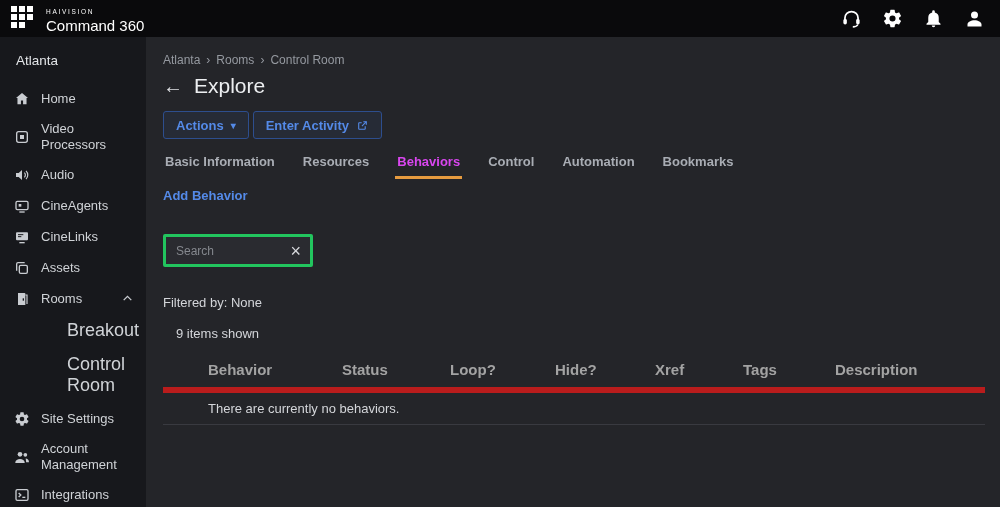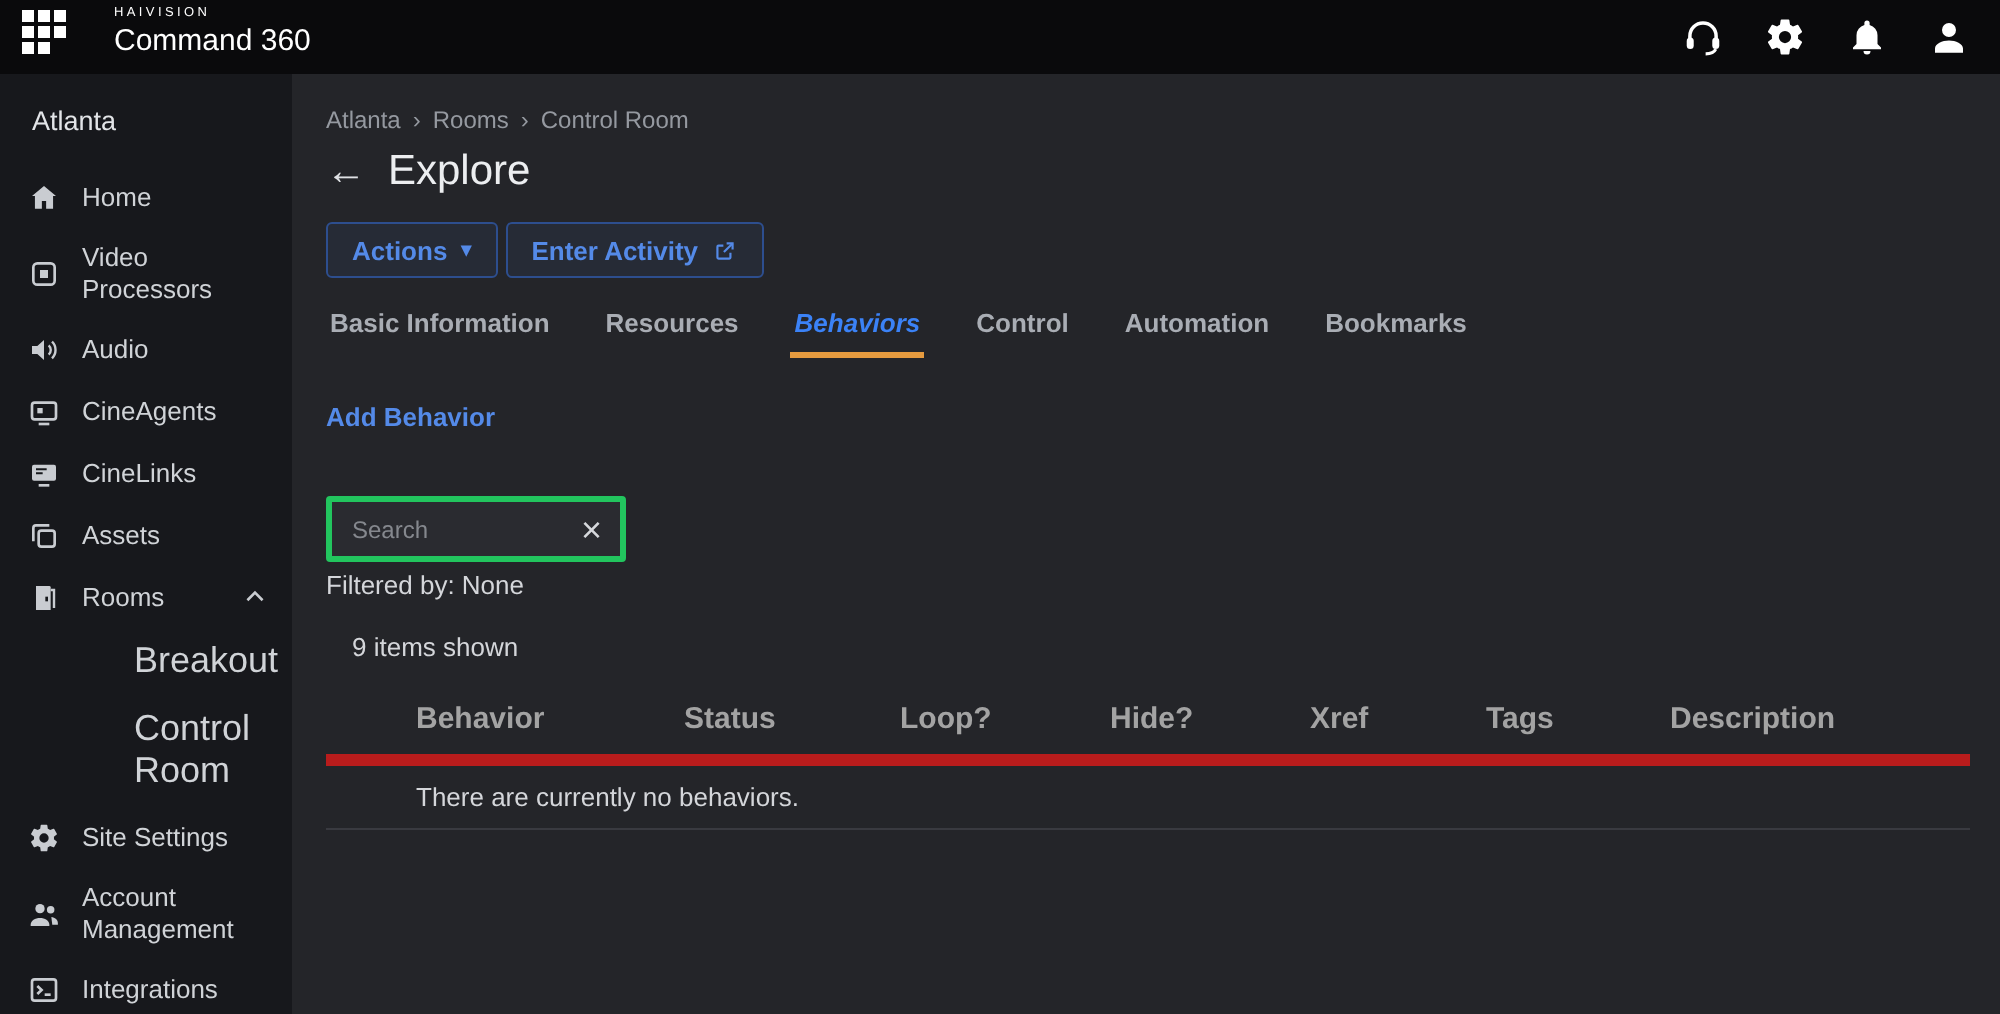--- a/index.html
+++ b/index.html
@@ -1,21 +1,21 @@
 <!DOCTYPE html>
 <html><head>
 <meta charset="utf-8">
 <style>
   *{box-sizing:border-box;margin:0;padding:0;}
   html,body{width:1000px;height:507px;}
   body{font-family:"Liberation Sans",sans-serif;background:#242529;color:#d4d6da;overflow:hidden;position:relative;}
 
   
   .topbar{position:absolute;top:0;left:0;right:0;height:37px;background:#0a0a0c;display:flex;align-items:center;justify-content:space-between;padding:0 14px 0 10px;z-index:5;}
-  .brand{display:flex;align-items:flex-start;gap:23px;}
+  .brand{display:flex;align-items:flex-end;gap:12px;}
   .brand-text{display:flex;flex-direction:column;line-height:1;}
   .brand-top{font-size:6.5px;letter-spacing:1.7px;color:#fff;margin-bottom:2px;}
   .brand-bottom{font-size:15px;color:#fff;}
   .topbar-icons{display:flex;align-items:center;gap:17px;}
   .icon-btn{width:24px;height:24px;display:flex;align-items:center;justify-content:center;cursor:pointer;}
   .icon-btn svg{width:21px;height:21px;}
 
   
   .sidebar{position:absolute;top:37px;left:0;bottom:0;width:146px;background:#17181c;}
   .site-name{padding:16px 16px 15px;font-size:13.5px;color:#e3e5e8;cursor:pointer;}
@@ -33,27 +33,27 @@
   .crumb{cursor:pointer;}
   .title-row{display:flex;align-items:center;gap:11px;margin-top:7px;}
   .back{font-size:20px;color:#dfe1e4;cursor:pointer;line-height:1;}
   .page-title{font-size:21px;font-weight:400;color:#eceef0;}
   .actions-row{display:flex;gap:4px;margin-top:13px;}
   .btn{display:flex;align-items:center;gap:7px;height:28px;padding:0 12px;background:rgba(77,134,232,0.07);border:1px solid #2d4e8e;border-radius:3px;color:#548ae8;font-size:13px;font-weight:600;font-family:inherit;cursor:pointer;}
   .btn .caret{font-size:10px;}
   .btn svg{width:13px;height:13px;}
   .tabs{display:flex;gap:24px;margin-top:15px;}
   .tab{font-size:13px;font-weight:600;color:#a9adb4;padding:0 2px 7px;cursor:pointer;border-bottom:3px solid transparent;}
-  .tab.active{color:#3b82f6;border-bottom-color:#e69b3f;font-style:italic;}
-  .add-behavior{display:inline-block;margin-top:22px;color:#548ae8;font-size:13px;font-weight:600;cursor:pointer;text-decoration:none;}
+  .tab.active{color:#d946ef;border-bottom-color:#e69b3f;}
+  .add-behavior{display:inline-block;margin-top:9px;color:#548ae8;font-size:13px;font-weight:600;cursor:pointer;text-decoration:none;}
   .search-box{margin-top:30px;width:150px;height:33px;background:#2a2b30;border:3px solid #22c55e;border-radius:2px;display:flex;align-items:center;padding:0 9px 0 10px;}
   .search-box input{flex:1;min-width:0;background:transparent;border:none;outline:none;color:#e3e5e8;font-size:12px;font-family:inherit;}
   .search-box input::placeholder{color:#85888e;}
   .clear-x{font-size:18px;color:#d6d8dc;cursor:pointer;line-height:1;margin-left:6px;}
-  .filtered{margin-top:4px;font-size:13px;color:#d4d6da;}
+  .filtered{margin-top:28px;font-size:13px;color:#d4d6da;}
   .items-shown{margin-top:16px;margin-left:13px;font-size:13px;color:#d4d6da;}
   .table{margin-top:14px;}
   .thead,.trow{display:grid;grid-template-columns:45px 134px 108px 105px 100px 88px 92px 1fr;align-items:center;}
   .thead{font-size:15px;font-weight:700;color:#a3a3a3;padding:6px 0 9px;border-bottom:6px solid #b91c1c;}
   .thead span{cursor:pointer;}
   .trow{padding:8px 0;border-bottom:1px solid #393a40;font-size:13px;color:#d4d6da;}
   .trow .empty-msg{grid-column:2/9;}
 </style>
 </head>
 <body>

